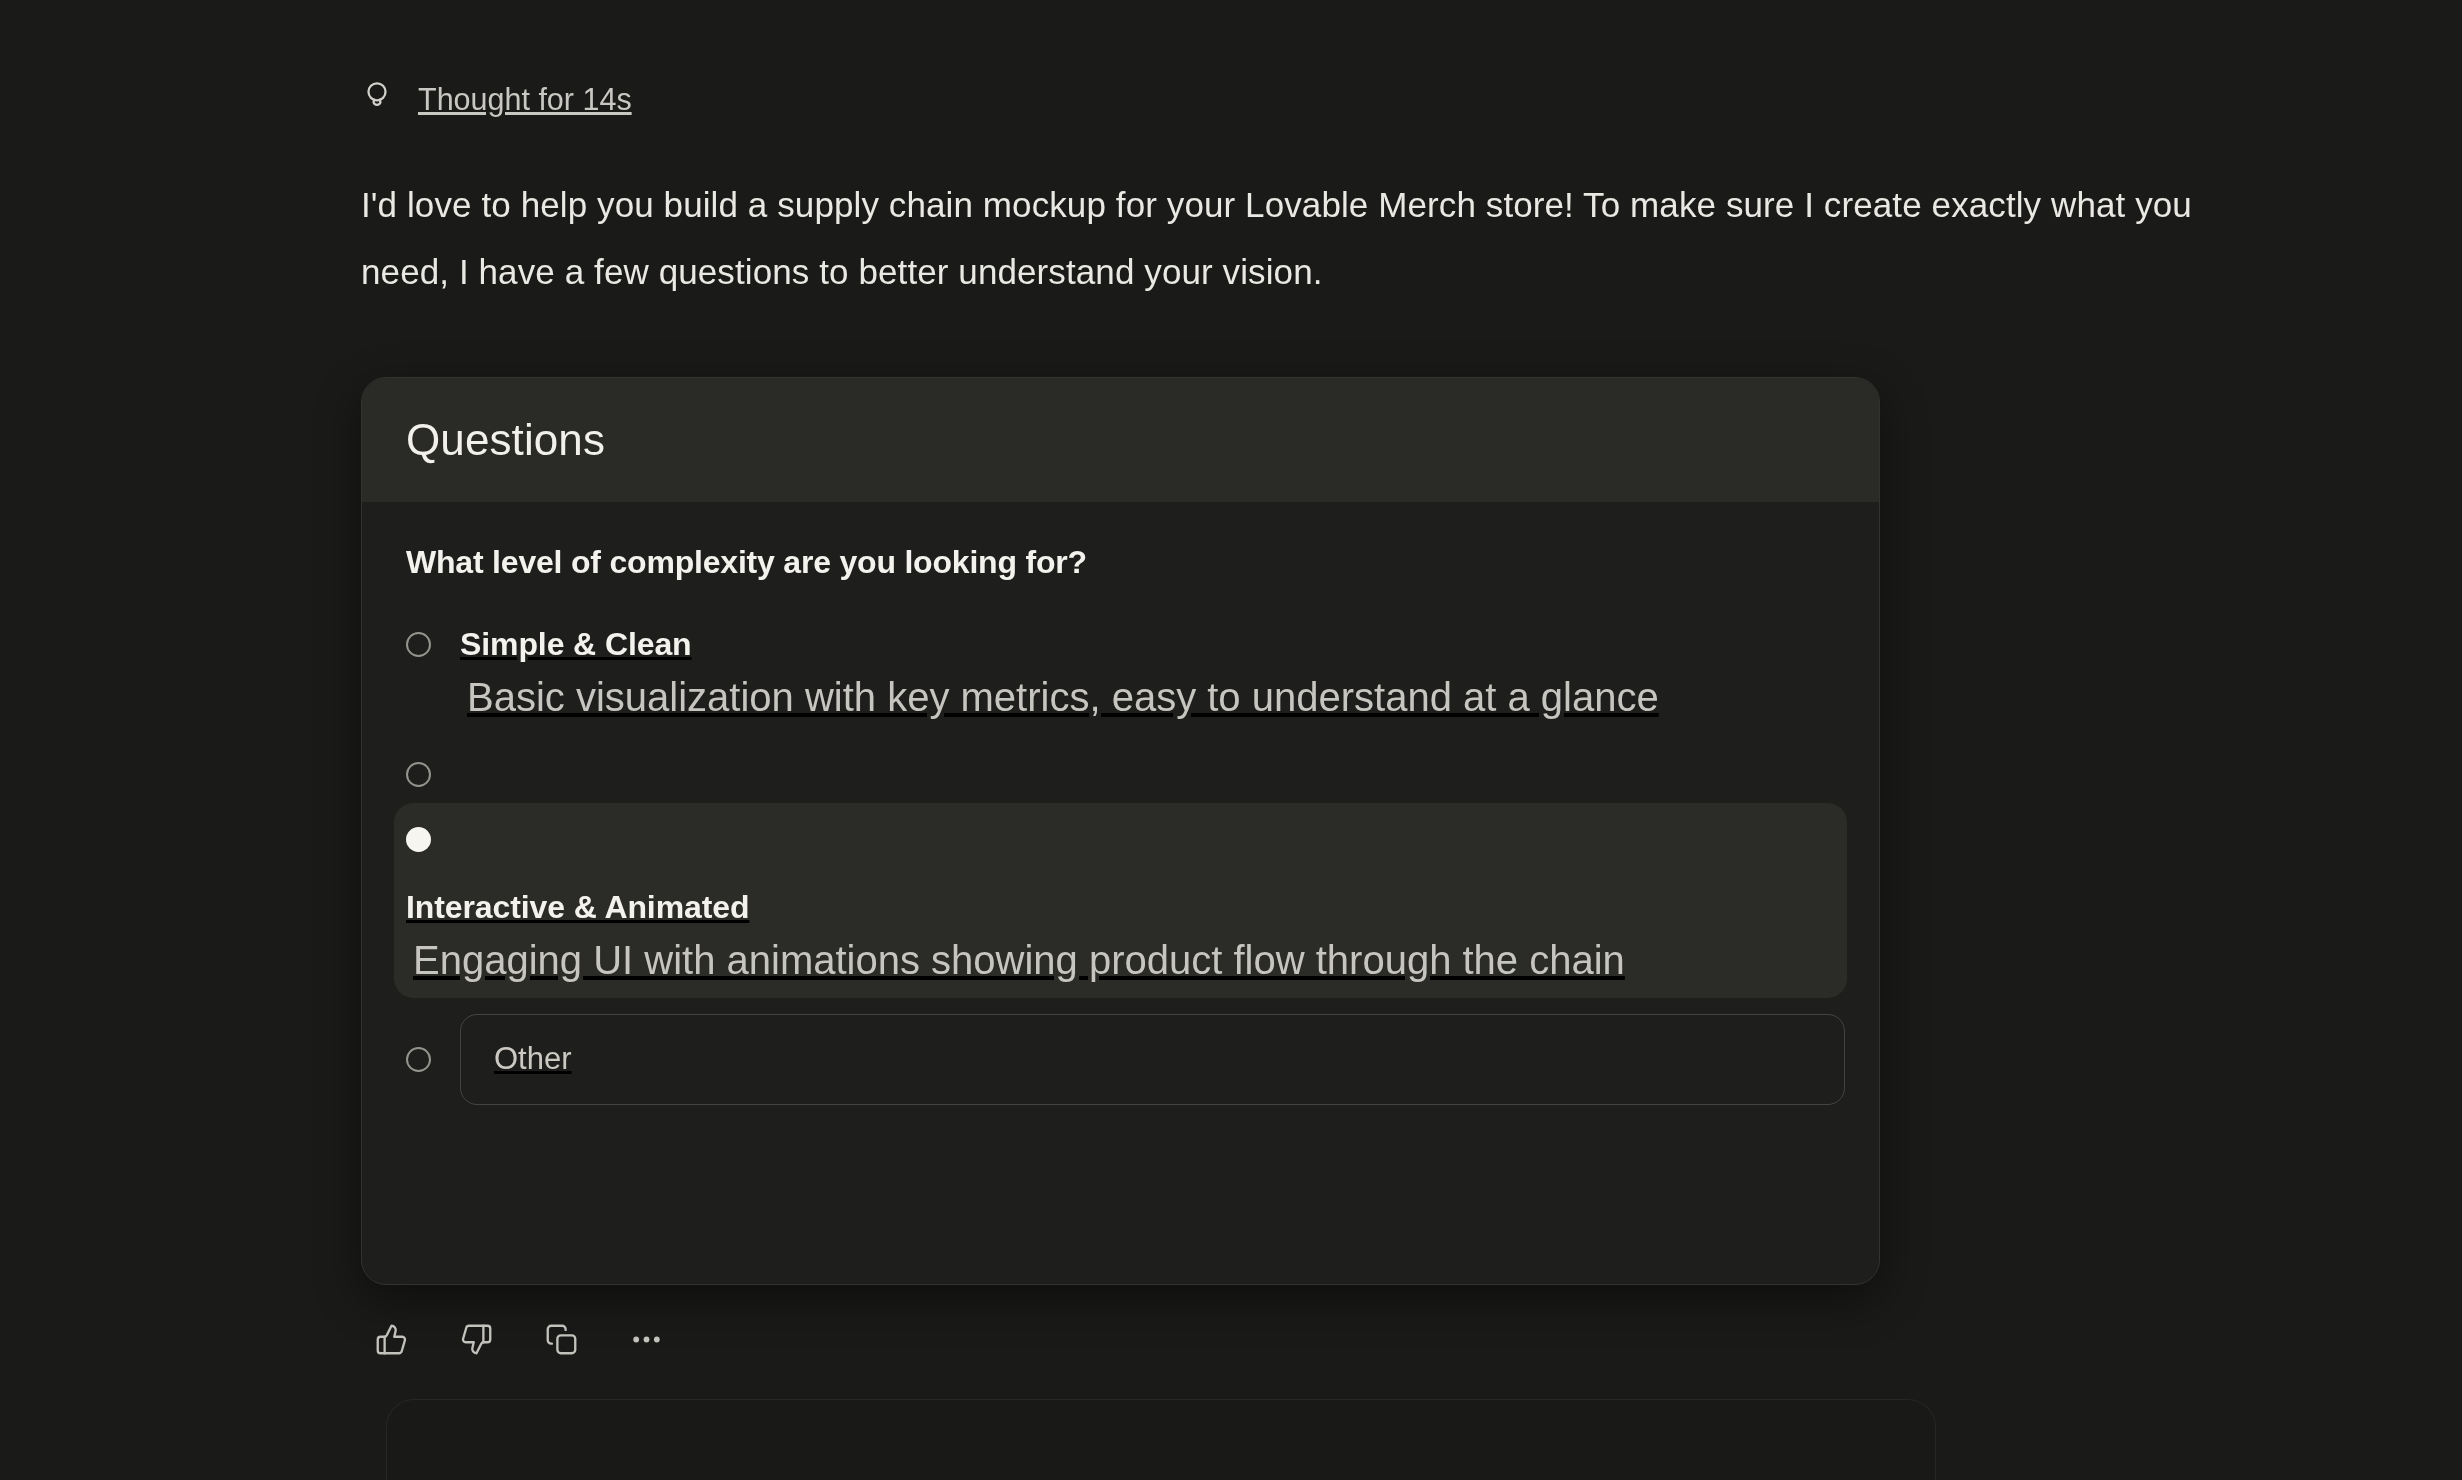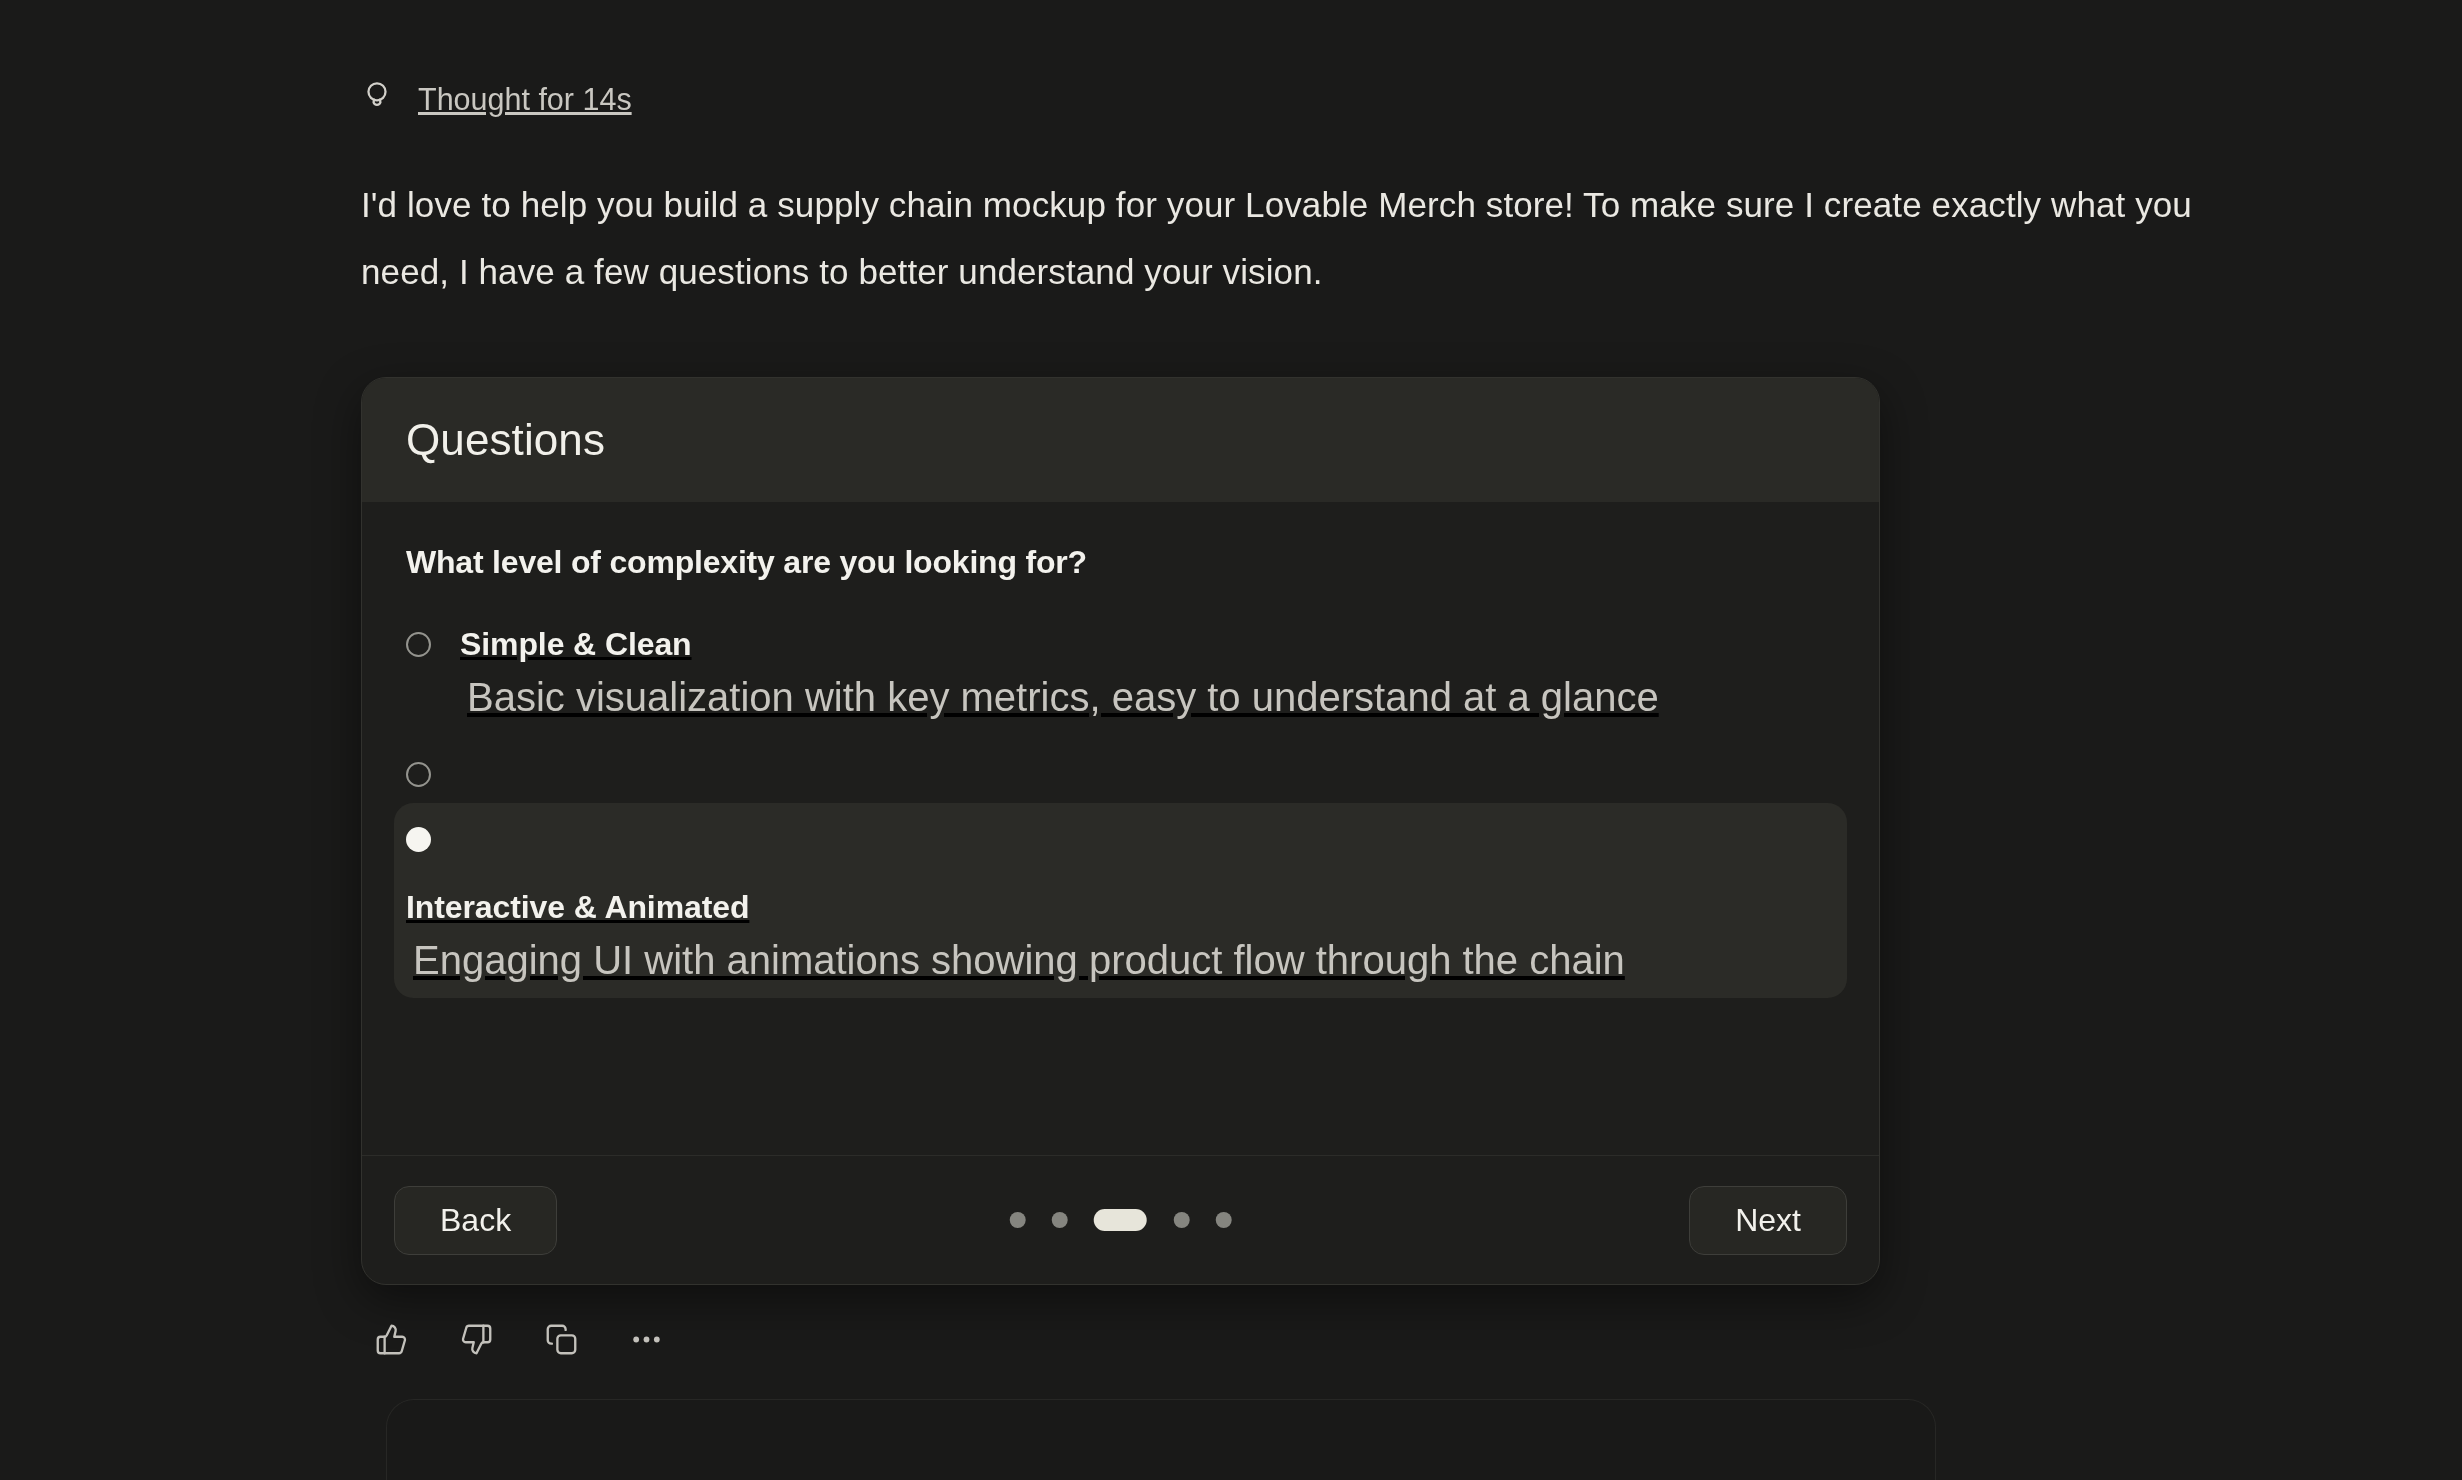--- a/index.html
+++ b/index.html
@@ -185,33 +185,26 @@
     </div>
 
     <div class="option gap-md selected">
       <span class="radio checked"></span>
       <div class="option-text">
         <div class="option-label">Interactive &amp; Animated</div>
         <div class="option-desc">Engaging UI with animations showing product flow through the chain</div>
       </div>
     </div>
 
+    <div class="option other-row">
+      <span class="radio"></span>
+      <input class="other-input" type="text" placeholder="Other" style="">
+    </div>
   </div>
 
-  <footer class="card-footer">
-    <button class="btn">Back</button>
-    <div class="dots">
-        <span class="dot"></span>
-        <span class="dot"></span>
-        <span class="dot active"></span>
-        <span class="dot"></span>
-        <span class="dot"></span>
-      </div>
-    <button class="btn">Next</button>
-  </footer>
 </section>
 
 <div class="actions-row">
   <button class="action-btn">
     <svg viewBox="0 0 24 24" fill="none" stroke="currentColor" stroke-width="1.7" stroke-linecap="round" stroke-linejoin="round">
       <path d="M7 10v12"></path>
       <path d="M15 5.88 14 10h5.83a2 2 0 0 1 1.92 2.56l-2.33 8A2 2 0 0 1 17.5 22H4a2 2 0 0 1-2-2v-8a2 2 0 0 1 2-2h2.76a2 2 0 0 0 1.79-1.11L12 2a3.13 3.13 0 0 1 3 3.88Z"></path>
     </svg>
   </button>
   <button class="action-btn">

